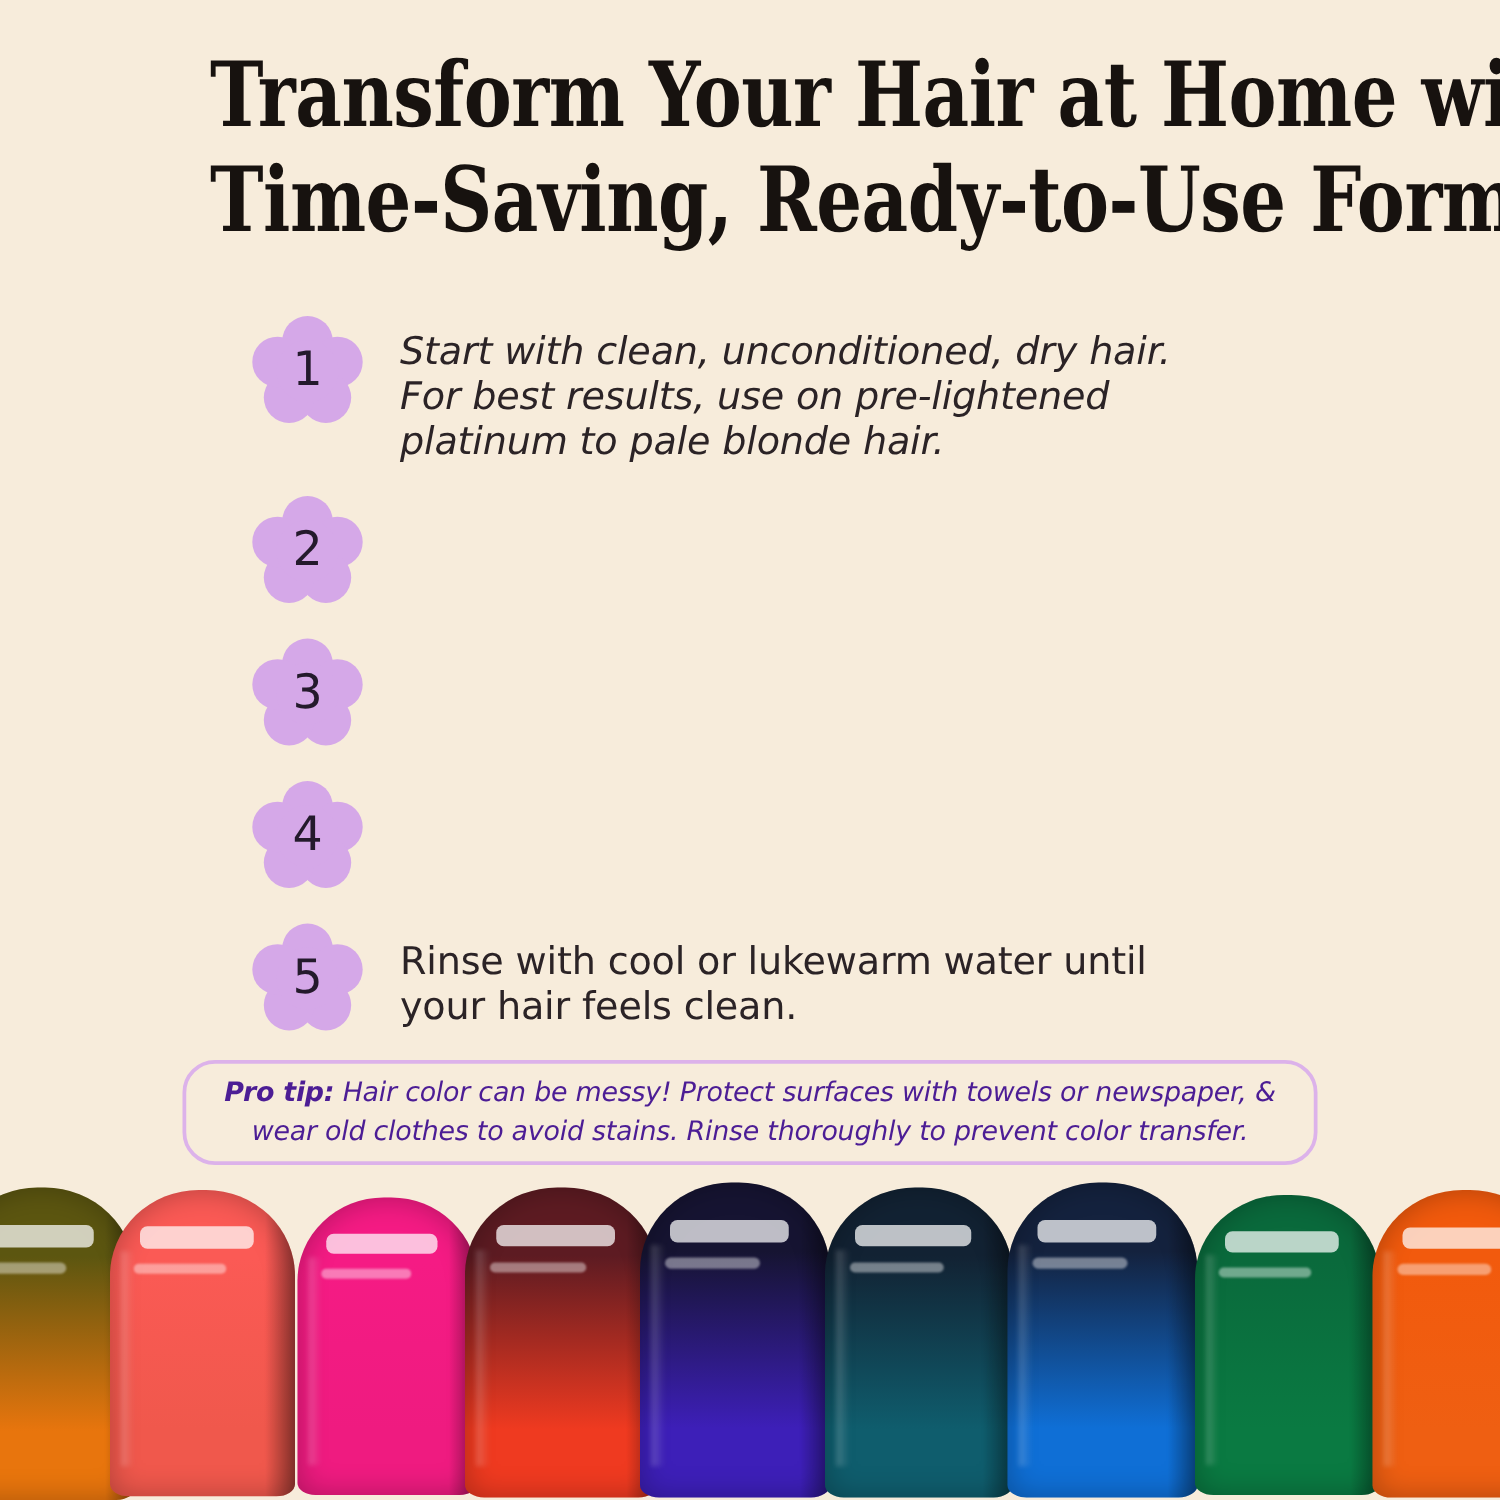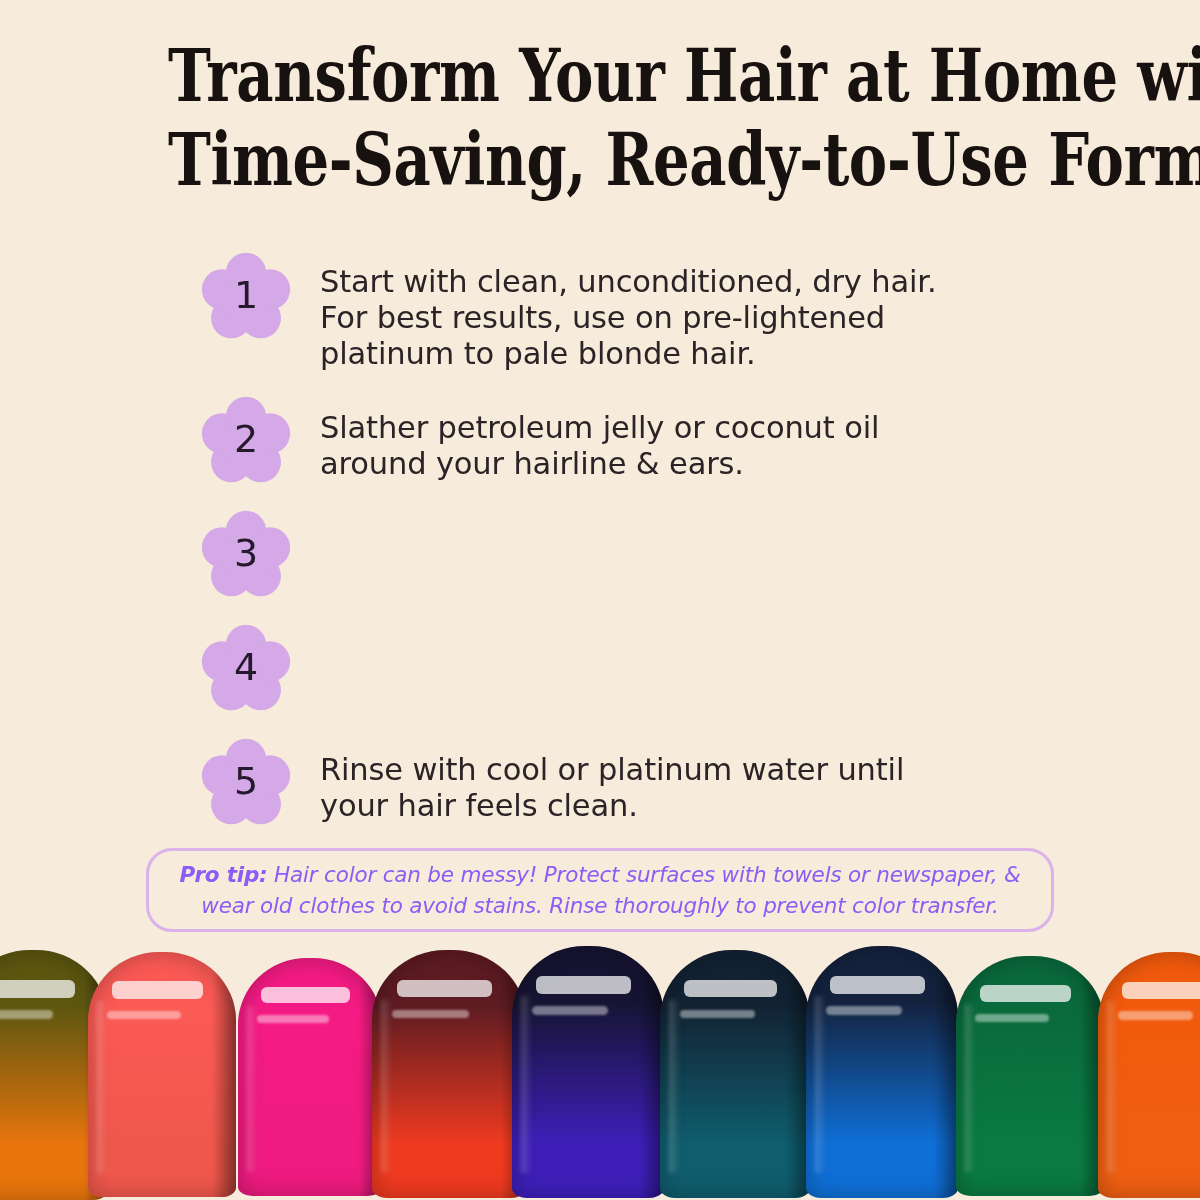--- a/index.html
+++ b/index.html
@@ -90,21 +90,21 @@
     font-family: "DejaVu Sans", "Liberation Sans", sans-serif;
     font-weight: 400;
     font-size: 30.5px;
     line-height: 36px;
     color: #2b2326;
     padding-top: 16px;
     padding-left: 26px;
     letter-spacing: -0.15px;
     white-space: pre-line;
   }
-  .step-row.s1 .step-text { padding-top: 14px; }
+  .step-row.s1 .step-text { padding-top: 14px; font-style: italic; }
   .step-row.s2 { margin-top: 14px; }
   .step-row.s3 { margin-top: 9px; }
   .step-row.s4 { margin-top: 9px; }
   .step-row.s5 { margin-top: 9px; }
 
   
   .protip {
     position: absolute;
     left: 146px;
     top: 848px;
@@ -118,21 +118,21 @@
     align-items: center;
     justify-content: center;
     text-align: center;
     padding: 0 20px;
   }
   .protip-text {
     font-family: "DejaVu Sans", "Liberation Sans", sans-serif;
     font-style: italic;
     font-size: 21.5px;
     line-height: 31px;
-    color: #8b5cf6;
+    color: #4c1d95;
     letter-spacing: -0.2px;
   }
   .protip-label {
     font-weight: 700;
     font-style: italic;
   }
 
   
   .swatch-strip {
     position: absolute;
@@ -230,22 +230,20 @@
               <circle cx="76" cy="43" r="22"></circle>
               <circle cx="66" cy="74" r="22"></circle>
               <circle cx="34" cy="74" r="22"></circle>
               <circle cx="24" cy="43" r="22"></circle>
               <circle cx="50" cy="51" r="27"></circle>
             </g>
           </svg>
         </div>
         <div class="badge-num">2</div>
       </div>
-      <div class="step-text">Slather petroleum jelly or coconut oil
-around your hairline &amp; ears.</div>
     </div>
 
     <div class="step-row s3">
       <div class="badge-wrap">
         <div class="flower">
           <svg viewBox="0 0 100 100" xmlns="http://www.w3.org/2000/svg">
             <g fill="#d5a8e8">
               <circle cx="50" cy="25" r="22"></circle>
               <circle cx="76" cy="43" r="22"></circle>
               <circle cx="66" cy="74" r="22"></circle>
@@ -286,21 +284,21 @@
               <circle cx="76" cy="43" r="22"></circle>
               <circle cx="66" cy="74" r="22"></circle>
               <circle cx="34" cy="74" r="22"></circle>
               <circle cx="24" cy="43" r="22"></circle>
               <circle cx="50" cy="51" r="27"></circle>
             </g>
           </svg>
         </div>
         <div class="badge-num">5</div>
       </div>
-      <div class="step-text">Rinse with cool or platinum water until
+      <div class="step-text">Rinse with cool or lukewarm water until
 your hair feels clean.</div>
     </div>
 
   </div>
 
   <div class="protip">
     <div class="protip-text"><span class="protip-label">Pro tip:</span><span> Hair color can be messy! Protect surfaces with towels or newspaper, &amp; wear old clothes to avoid stains. Rinse thoroughly to prevent color transfer.</span></div>
   </div>
 
   <div class="swatch-strip">

